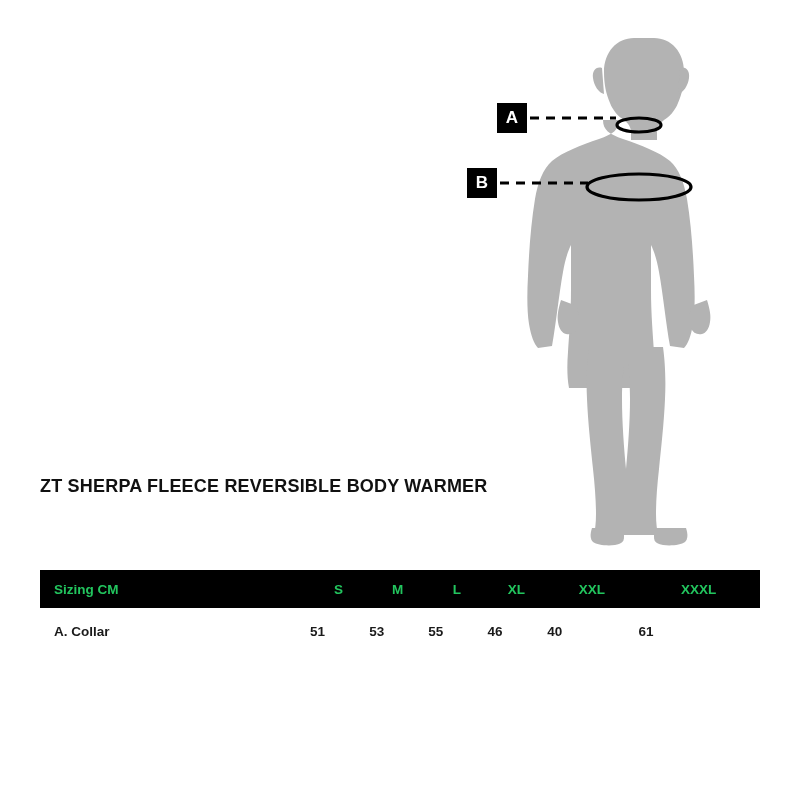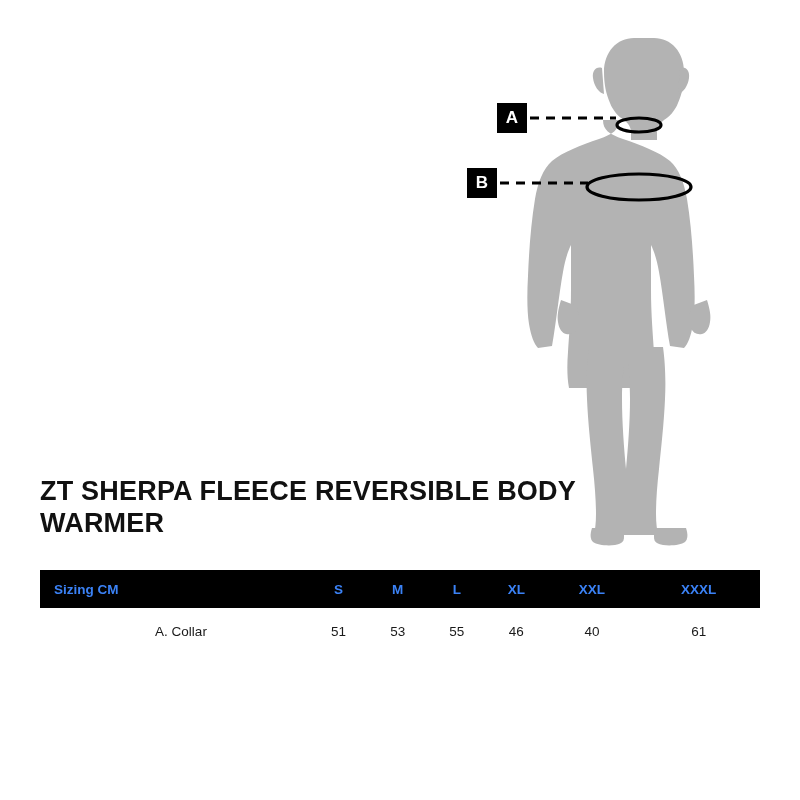--- a/index.html
+++ b/index.html
@@ -43,65 +43,65 @@
   }
   #callout-a { left: 497px; top: 103px; }
   #callout-b { left: 467px; top: 168px; }
 
   
   #title {
     position: absolute;
     left: 40px;
     top: 476px;
     width: 560px;
-    font-size: 27px;
+    font-size: 18px;
     font-weight: bold;
     line-height: 1.18;
     letter-spacing: 0.2px;
     color: #111111;
     text-transform: uppercase;
     font-family: "Liberation Sans", sans-serif;
   }
 
   
   #size-table {
     position: absolute;
     left: 40px;
     top: 570px;
     width: 720px;
     border-collapse: collapse;
     font-family: "Liberation Sans", sans-serif;
   }
   #size-table thead th {
     background: #000000;
-    color: #3b82f6;
+    color: #22c55e;
     font-size: 13.5px;
     font-weight: bold;
     height: 38px;
     padding: 0;
     text-align: center;
   }
   #size-table thead th.label-col {
     text-align: left;
     padding-left: 14px;
     width: 255px;
   }
   #size-table tbody td {
     font-size: 13.5px;
-    font-weight: normal;
+    font-weight: bold;
     height: 45px;
-    text-align: center;
+    text-align: left;
     color: #1a1a1a;
     border-bottom: 1px solid #d8d8d8;
     background: #ffffff;
   }
   #size-table tbody td.label-col {
-    text-align: center;
+    text-align: left;
     padding-left: 14px;
-    font-weight: normal;
+    font-weight: bold;
   }
   #size-table tbody tr:last-child td {
     border-bottom: none;
   }
 </style>
 </head>
 <body>
 
 <div id="diagram">
   <svg width="800" height="560" viewBox="0 0 800 560" xmlns="http://www.w3.org/2000/svg">

